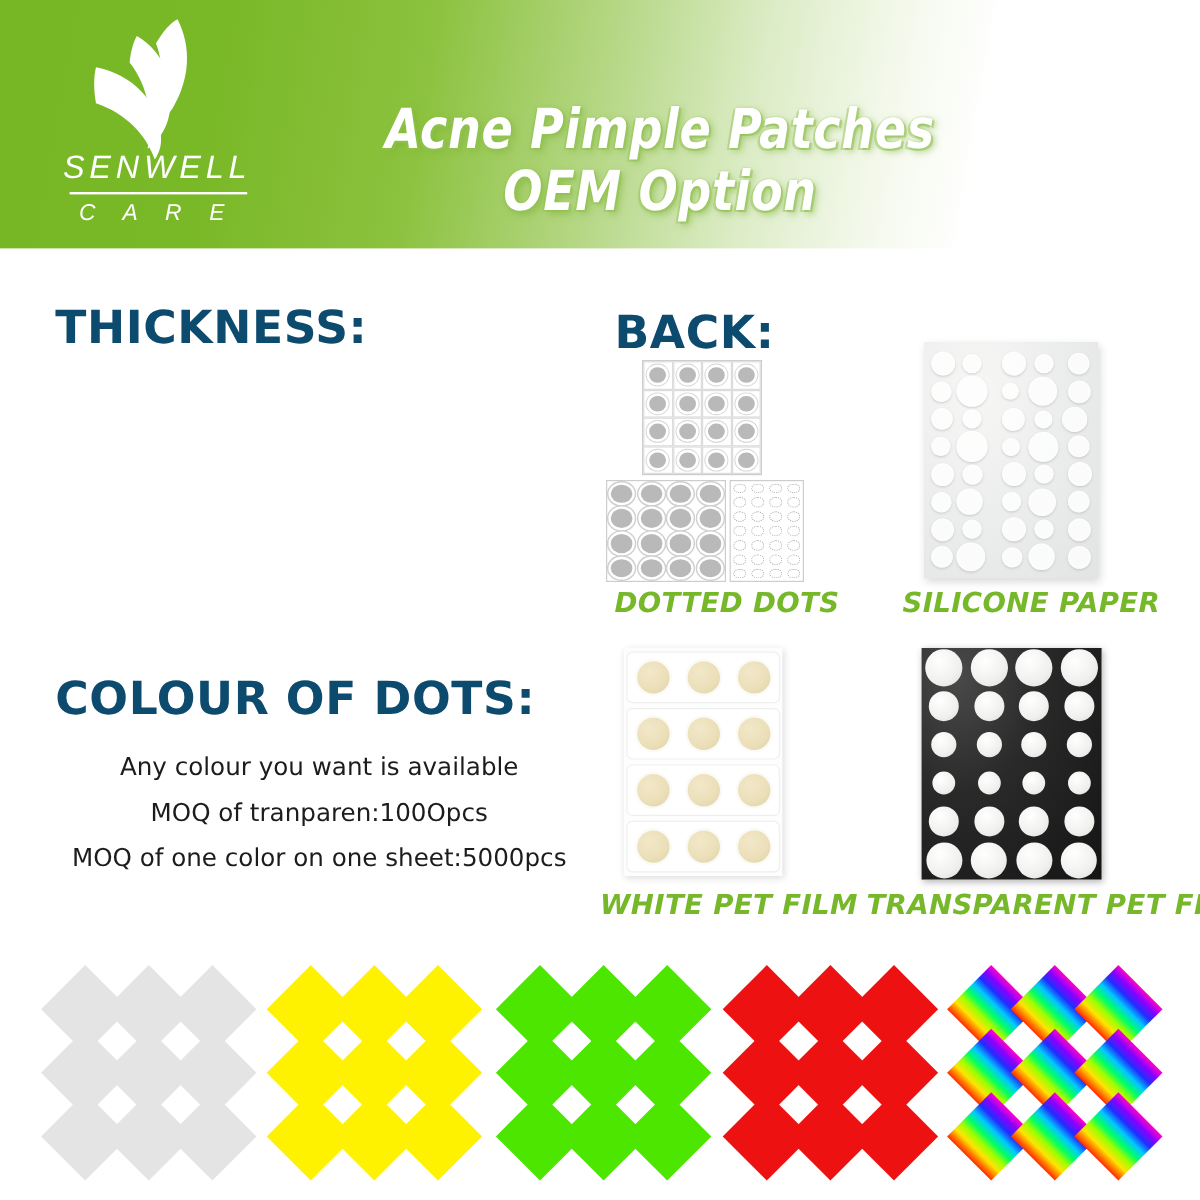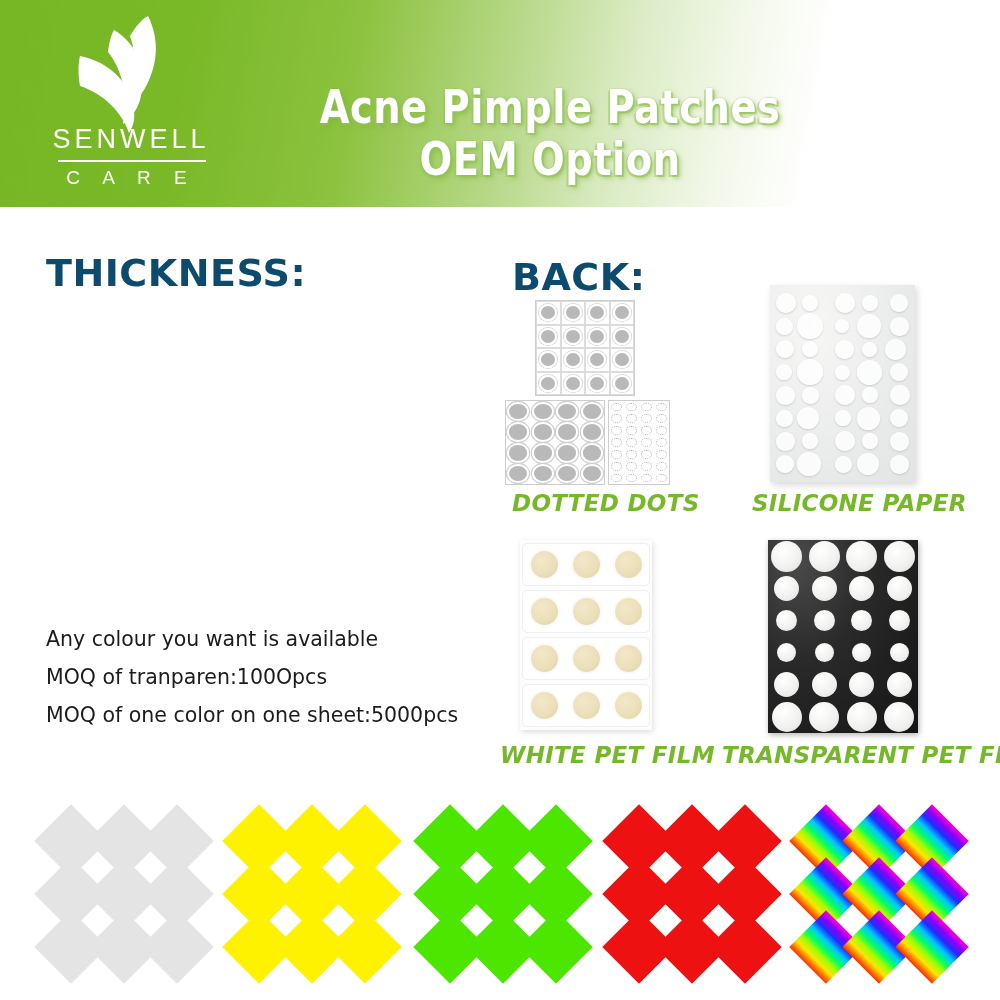--- a/index.html
+++ b/index.html
@@ -29,20 +29,21 @@
     width: 836px;
     height: 207px;
     background: linear-gradient(100deg,
         #77b726 0%,
         #79b827 22%,
         #8cc23f 42%,
         #b7d888 60%,
         #dcecc6 74%,
         #f3f8ea 86%,
         #ffffff 96%);
+    font-style: italic;
   }
   .logo-block {
     position: absolute;
     left: 36px; top: 14px;
     width: 190px;
     height: 182px;
   }
   .logo-mark {
     position: absolute;
     left: 16px; top: 0px;
@@ -191,21 +192,21 @@
   .colour-lines {
     position: absolute;
     left: 46px;
     top: 620px;
     width: 440px;
     color: #1c1c1c;
     font-size: 20.5px;
     line-height: 38px;
     font-family: "DejaVu Sans", "Liberation Sans", sans-serif;
   }
-  .colour-lines div { white-space: nowrap; }
+  .colour-lines div { white-space: nowrap; text-align: center; }
 
   
   .fig { position: absolute; }
   .fig-caption {
     position: absolute;
     color: #76b82a;
     font-size: 23px;
     font-weight: bold;
     font-style: italic;
     letter-spacing: 0.3px;
@@ -633,20 +634,21 @@
         <div class="sil-dot" style="width: 19px; height: 19px; left: 120px; top: 146.5px;"></div>
         <div class="sil-dot" style="width: 18px; height: 18px; left: 6px; top: 170px;"></div>
         <div class="sil-dot" style="width: 24px; height: 24px; left: 27px; top: 167px;"></div>
         <div class="sil-dot" style="width: 17px; height: 17px; left: 65px; top: 170.5px;"></div>
         <div class="sil-dot" style="width: 22px; height: 22px; left: 87px; top: 168px;"></div>
         <div class="sil-dot" style="width: 19px; height: 19px; left: 120px; top: 169.5px;"></div>
       </div>
   </div>
   <div class="fig-caption" id="cap-silicone">SILICONE PAPER</div>
 
+  <div class="sec-head" id="head-colour">COLOUR OF DOTS:</div>
 
   <div class="colour-lines" id="colour-lines">
       <div>Any colour you want is available</div>
       <div>MOQ of tranparen:100Opcs</div>
       <div>MOQ of one color on one sheet:5000pcs</div>
     </div>
 
   <div class="fig" id="fig-white">
     <div class="white-film" id="white-film">
         <div class="wf-strip">

